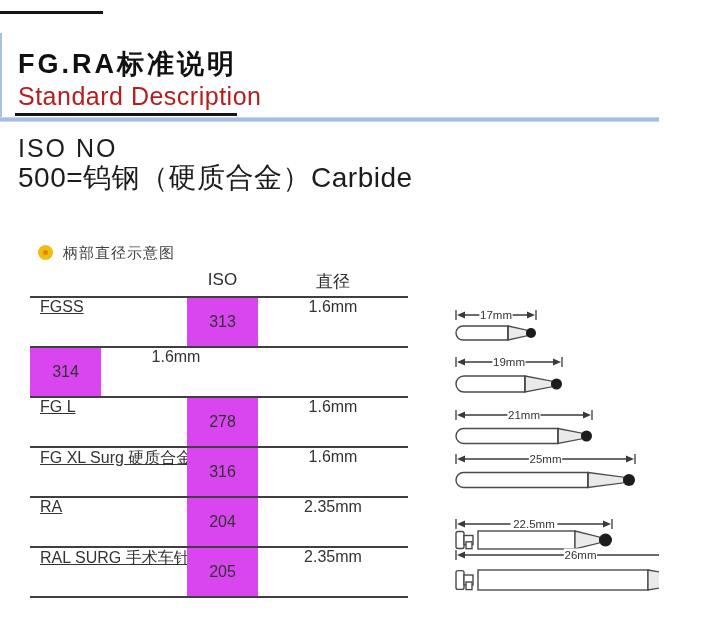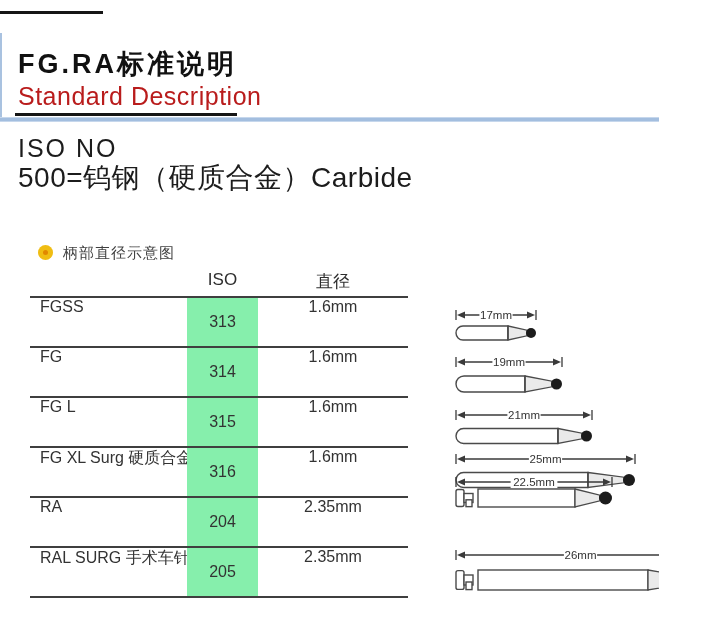--- a/index.html
+++ b/index.html
@@ -15,24 +15,24 @@
   .iso-no{left:18px;top:134px;font-size:25px;letter-spacing:2px;color:#1c1c1c;white-space:nowrap;}
   .material{left:18px;top:159px;font-size:28px;letter-spacing:0.5px;color:#1c1c1c;white-space:nowrap;}
   .bullet{left:38px;top:245px;width:15px;height:15px;border-radius:50%;background:#f0bd13;}
   .bullet-inner{position:absolute;left:5px;top:5px;width:5px;height:5px;border-radius:50%;background:#e18800;}
   .section-label{left:63px;top:244px;font-size:15px;color:#3f3f3f;letter-spacing:1px;white-space:nowrap;text-align:right;}
 
   .spec-table{left:30px;top:270px;width:378px;}
   .trow{display:flex;align-items:flex-start;border-bottom:2px solid #3f3f3f;box-sizing:border-box;}
   .thead{height:28px;border-bottom:2px solid #3f3f3f;font-size:17px;color:#2e2e2e;}
   .tbody-row{height:50px;font-size:16px;color:#333;}
-  .c-name{width:157px;padding-left:10px;box-sizing:border-box;text-align:left;white-space:nowrap;}
+  .c-name{width:157px;padding-left:10px;box-sizing:border-box;text-align:left;white-space:nowrap;text-decoration:underline;}
   .c-iso{width:71px;text-align:center;}
   .c-dia{width:150px;text-align:center;}
-  .tbody-row .c-iso{background:#86efac;height:100%;display:flex;align-items:center;justify-content:center;}
+  .tbody-row .c-iso{background:#d946ef;height:100%;display:flex;align-items:center;justify-content:center;}
   .thead .c-iso{background:transparent;}
 
   .diagram{position:absolute;left:448px;}
   svg text{font-family:"Liberation Sans","DejaVu Sans",sans-serif;}
 </style>
 </head>
 <body>
 
 <div class="page">
 
@@ -58,27 +58,26 @@
       <div class="c-iso">ISO</div>
       <div class="c-dia">直径</div>
     </div>
     <div id="table-body">
         <div class="trow tbody-row">
           <div class="c-name">FGSS</div>
           <div class="c-iso">313</div>
           <div class="c-dia">1.6mm</div>
         </div>
         <div class="trow tbody-row">
-          <div class="c-name">FG</div>
           <div class="c-iso">314</div>
           <div class="c-dia">1.6mm</div>
         </div>
         <div class="trow tbody-row">
           <div class="c-name">FG L</div>
-          <div class="c-iso">315</div>
+          <div class="c-iso">278</div>
           <div class="c-dia">1.6mm</div>
         </div>
         <div class="trow tbody-row">
           <div class="c-name">FG XL Surg 硬质合金</div>
           <div class="c-iso">316</div>
           <div class="c-dia">1.6mm</div>
         </div>
         <div class="trow tbody-row">
           <div class="c-name">RA</div>
           <div class="c-iso">204</div>
@@ -146,21 +145,21 @@
           </g>
           <polygon fill="#3a3a3a" points="9,10 17,6.5 17,13.5"></polygon>
           <polygon fill="#3a3a3a" points="186,10 178,6.5 178,13.5"></polygon>
           <rect x="80.9" y="3.5" width="33.2" height="13" fill="#ffffff"></rect>
           <text x="97.5" y="14" text-anchor="middle" font-size="11.5" fill="#333">25mm</text>
           <path d="M 140 23.5 L 140 38.5 L 15.5 38.5 A 7.5 7.5 0 0 1 15.5 23.5 Z" fill="#fff" stroke="#4a4a4a" stroke-width="1.4"></path>
           <polygon points="140,23.5 176,28.2 176,33.8 140,38.5" fill="#eaeaea" stroke="#4a4a4a" stroke-width="1.3"></polygon>
           <line x1="140" y1="23.5" x2="140" y2="38.5" stroke="#4a4a4a" stroke-width="1.4"></line>
           <circle cx="181" cy="31" r="6" fill="#1c1c1c"></circle>
         </svg></div>
-      <div class="diagram" style="top: 472px;"><svg width="174" height="39" viewBox="0 0 174 39">
+      <div class="diagram" style="top: 514px;"><svg width="174" height="39" viewBox="0 0 174 39">
           <g stroke="#3a3a3a" stroke-width="1.3">
             <line x1="8" y1="5" x2="8" y2="15"></line>
             <line x1="164" y1="5" x2="164" y2="15"></line>
             <line x1="14" y1="10" x2="158" y2="10"></line>
           </g>
           <polygon fill="#3a3a3a" points="9,10 17,6.5 17,13.5"></polygon>
           <polygon fill="#3a3a3a" points="163,10 155,6.5 155,13.5"></polygon>
           <rect x="62.6" y="3.5" width="46.8" height="13" fill="#ffffff"></rect>
           <text x="86" y="14" text-anchor="middle" font-size="11.5" fill="#333">22.5mm</text>
           <rect x="8" y="17.54" width="8" height="16.919999999999998" rx="2" fill="#fff" stroke="#4a4a4a" stroke-width="1.4"></rect>

